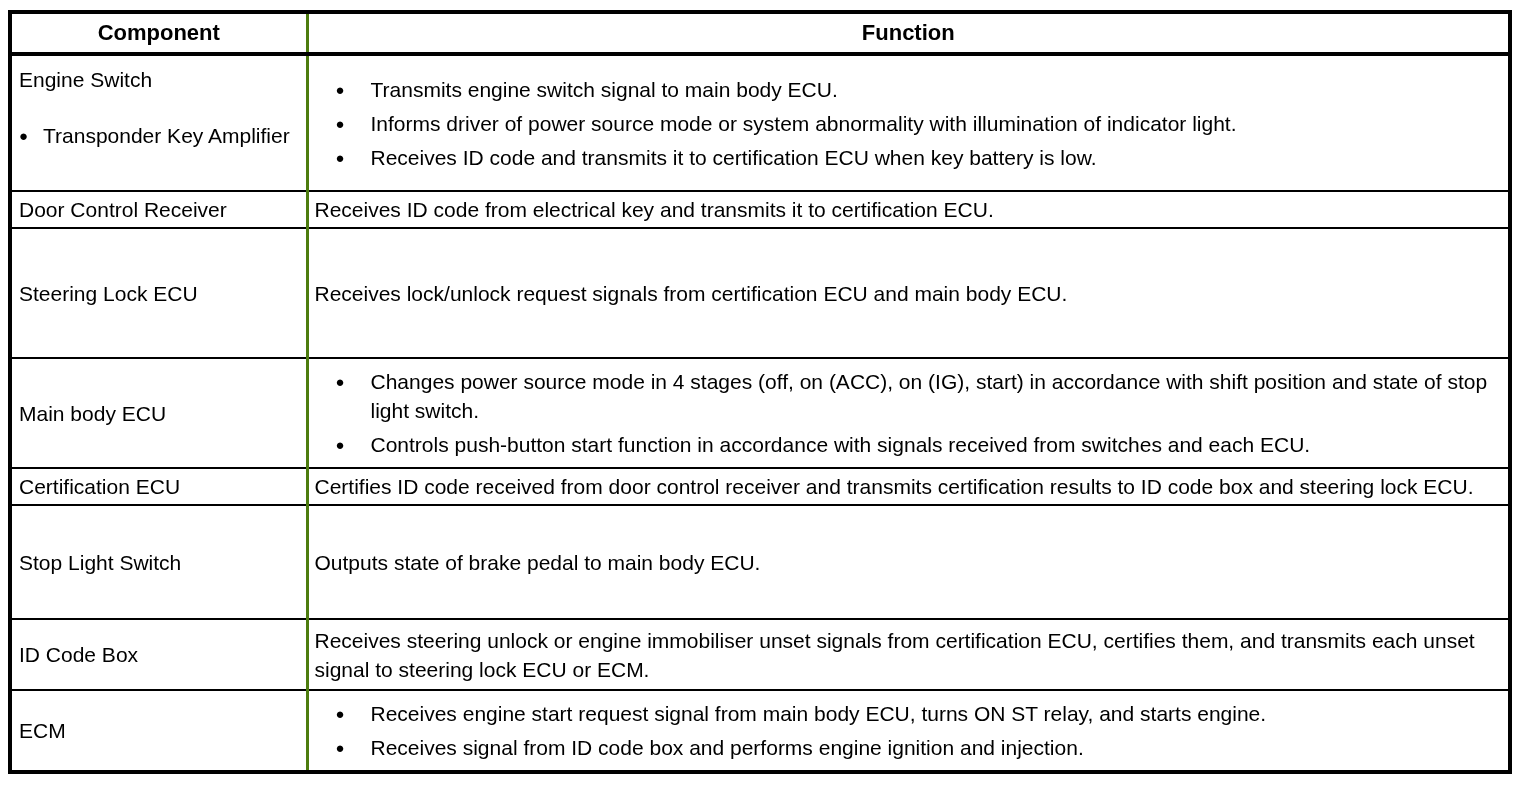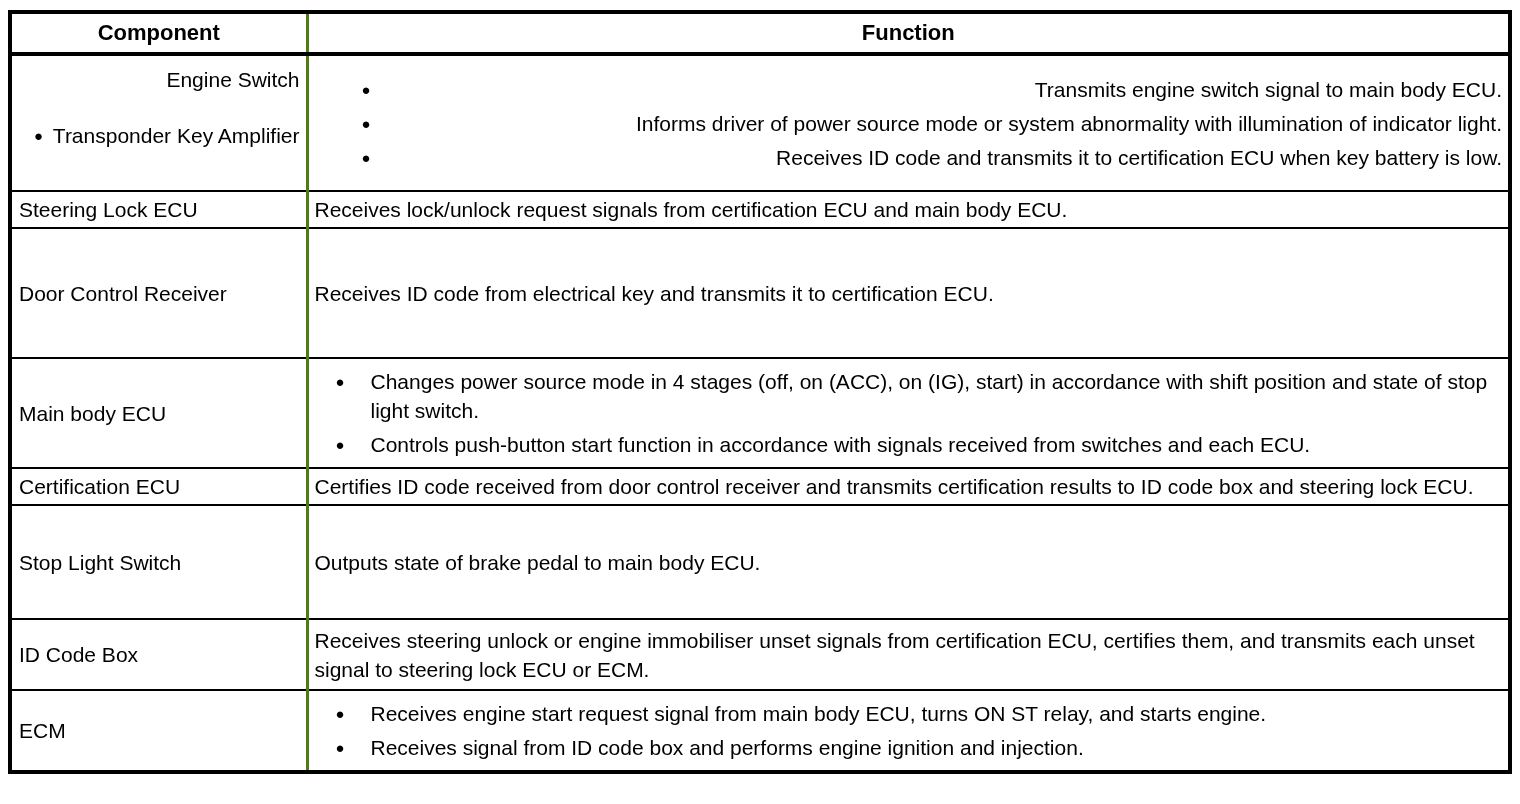--- a/index.html
+++ b/index.html
@@ -54,21 +54,21 @@
   .func-list .bullet-item { margin: 5px 0; padding-left: 21px; }
   .bullet-glyph {
     flex: none;
     width: 24px;
     font-size: 15px;
     line-height: 29px;
   }
   .func-list .bullet-glyph { width: 35px; }
   .bullet-text { flex: 1; }
   
-  tbody tr:nth-child(1)  { height: 137px; text-align: right; }
+  tbody tr:nth-child(1)  { height: 137px; }
   tbody tr:nth-child(2)  { height: 34px;  }
   tbody tr:nth-child(3)  { height: 130px; }
   tbody tr:nth-child(4)  { height: 41px;  }
   tbody tr:nth-child(5)  { height: 35px;  }
   tbody tr:nth-child(6)  { height: 114px; }
   tbody tr:nth-child(7)  { height: 71px; margin-top: 24px;  }
   tbody tr:nth-child(8)  { height: 38px;  }
   tbody tr:nth-child(9)  { height: 76px;  }
   tbody tr:nth-child(10) { height: 70px;  }
 </style>
@@ -108,32 +108,32 @@
               </div>
               <div class="bullet-item">
                 <span class="bullet-glyph">●</span>
                 <span class="bullet-text">Receives ID code and transmits it to certification ECU when key battery is low.</span>
               </div>
             </div>
           </td>
         </tr>
         <tr>
           <td class="comp-cell">
+            <div class="comp-title">Door Control Receiver</div>
+          </td>
+          <td class="func-cell">
+            <div class="func-text">Receives ID code from electrical key and transmits it to certification ECU.</div>
+          </td>
+        </tr>
+        <tr>
+          <td class="comp-cell">
             <div class="comp-title">Steering Lock ECU</div>
           </td>
           <td class="func-cell">
             <div class="func-text">Receives lock/unlock request signals from certification ECU and main body ECU.</div>
-          </td>
-        </tr>
-        <tr>
-          <td class="comp-cell">
-            <div class="comp-title">Door Control Receiver</div>
-          </td>
-          <td class="func-cell">
-            <div class="func-text">Receives ID code from electrical key and transmits it to certification ECU.</div>
           </td>
         </tr>
         <tr>
           <td class="comp-cell">
             <div class="comp-title">Main body ECU</div>
           </td>
           <td class="func-cell">
             <div class="func-list">
               <div class="bullet-item">
                 <span class="bullet-glyph">●</span>

